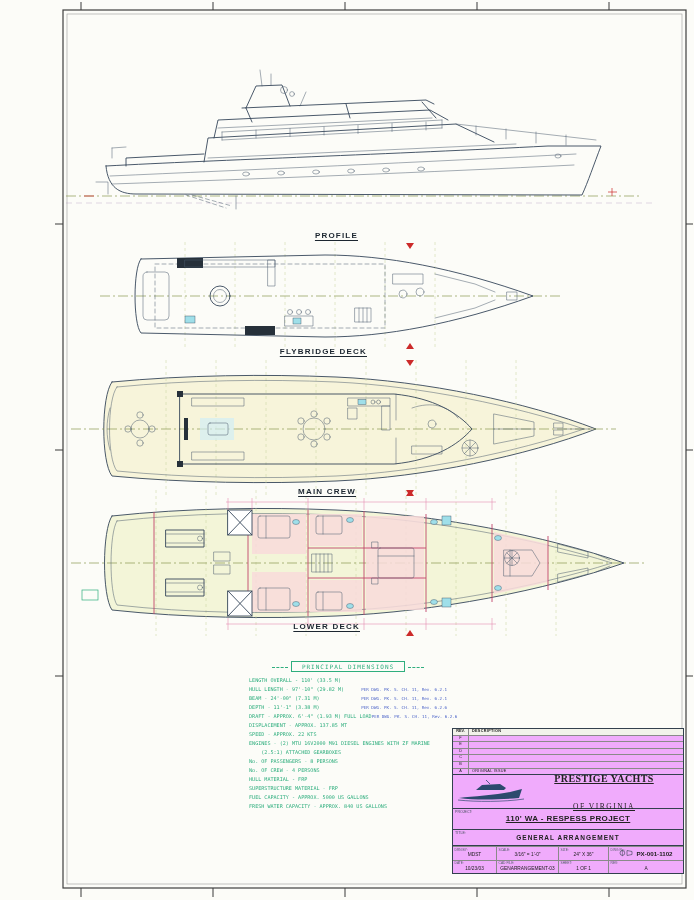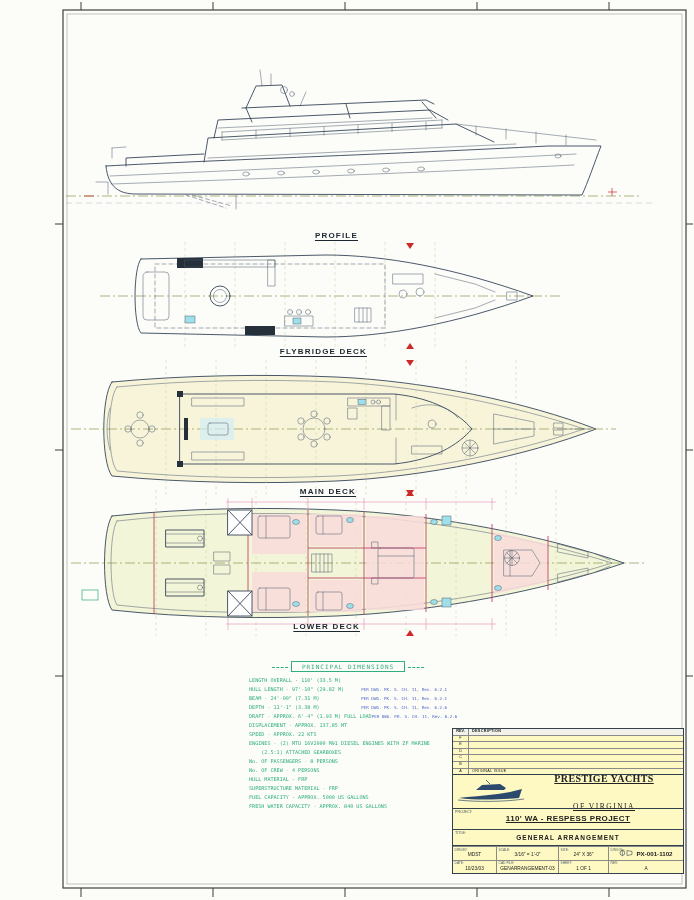--- a/index.html
+++ b/index.html
@@ -41,21 +41,21 @@
   .dims-title::before, .dims-title::after {
     content:""; position:absolute; top:50%; width:16px; border-top:1px dashed #2fae7e; }
   .dims-title::before { left:-20px; } .dims-title::after { right:-20px; }
   .dims-line { display:flex; justify-content:space-between; align-items:baseline;
                font-size:5.1px; line-height:9px; }
   .dims-line .t { white-space:pre; }
   .dims-note { font-size:4.2px; color:#4b63c8; white-space:pre; }
 
   
   .tb { position:absolute; left:452px; top:728px; width:232px; height:146px;
-        border:1.4px solid #33404e; background:#fef9c3; display:flex; flex-direction:column;
+        border:1.4px solid #33404e; background:#f0abfc; display:flex; flex-direction:column;
         box-sizing:border-box; }
   .tb-rev { border-bottom:1px solid #33404e; }
   .tb-rev-row { display:grid; grid-template-columns:16px 1fr; height:5.6px;
                 border-top:.5px solid #8a8a8a; font-size:3.8px; line-height:5.6px; }
   .tb-rev-row:first-child { border-top:none; }
   .tb-rev-row span:first-child { border-right:.5px solid #8a8a8a; text-align:center; }
   .tb-rev-row span:last-child { padding-left:3px; letter-spacing:.3px; }
   .tb-rev-header { background:#f2f2ea; font-weight:bold; }
 
   .tb-company { display:flex; align-items:center; border-bottom:1px solid #33404e; height:33px; }
@@ -426,21 +426,21 @@
         <line x1="396" y1="120" x2="396" y2="132"></line>
       </g>
       <rect class="grn" x="-14" y="92" width="16" height="10"></rect>
       <polygon class="redm" points="310,-8 318,-8 314,-2"></polygon>
       <polygon class="redm" points="310,138 318,138 314,132"></polygon>
     </g>
   </svg>
 
   <div class="view-label" style="left:268px; top:231px; width:90px;">PROFILE</div>
   <div class="view-label" style="left:247px; top:347px; width:120px;">FLYBRIDGE DECK</div>
-  <div class="view-label" style="left:266px; top:487px; width:90px;">MAIN DECK</div>
+  <div class="view-label" style="left:266px; top:487px; width:90px;">MAIN CREW</div>
   <div class="view-label" style="left:270px; top:622px; width:90px;">LOWER DECK</div>
 
   <div class="dims">
     <div class="dims-title-wrap">
       <span class="dims-title">PRINCIPAL DIMENSIONS</span>
     </div>
     <div class="dims-line">
         <span class="t">LENGTH OVERALL - 110' (33.5 M)</span>
         <span class="dims-note"></span>
       </div>

